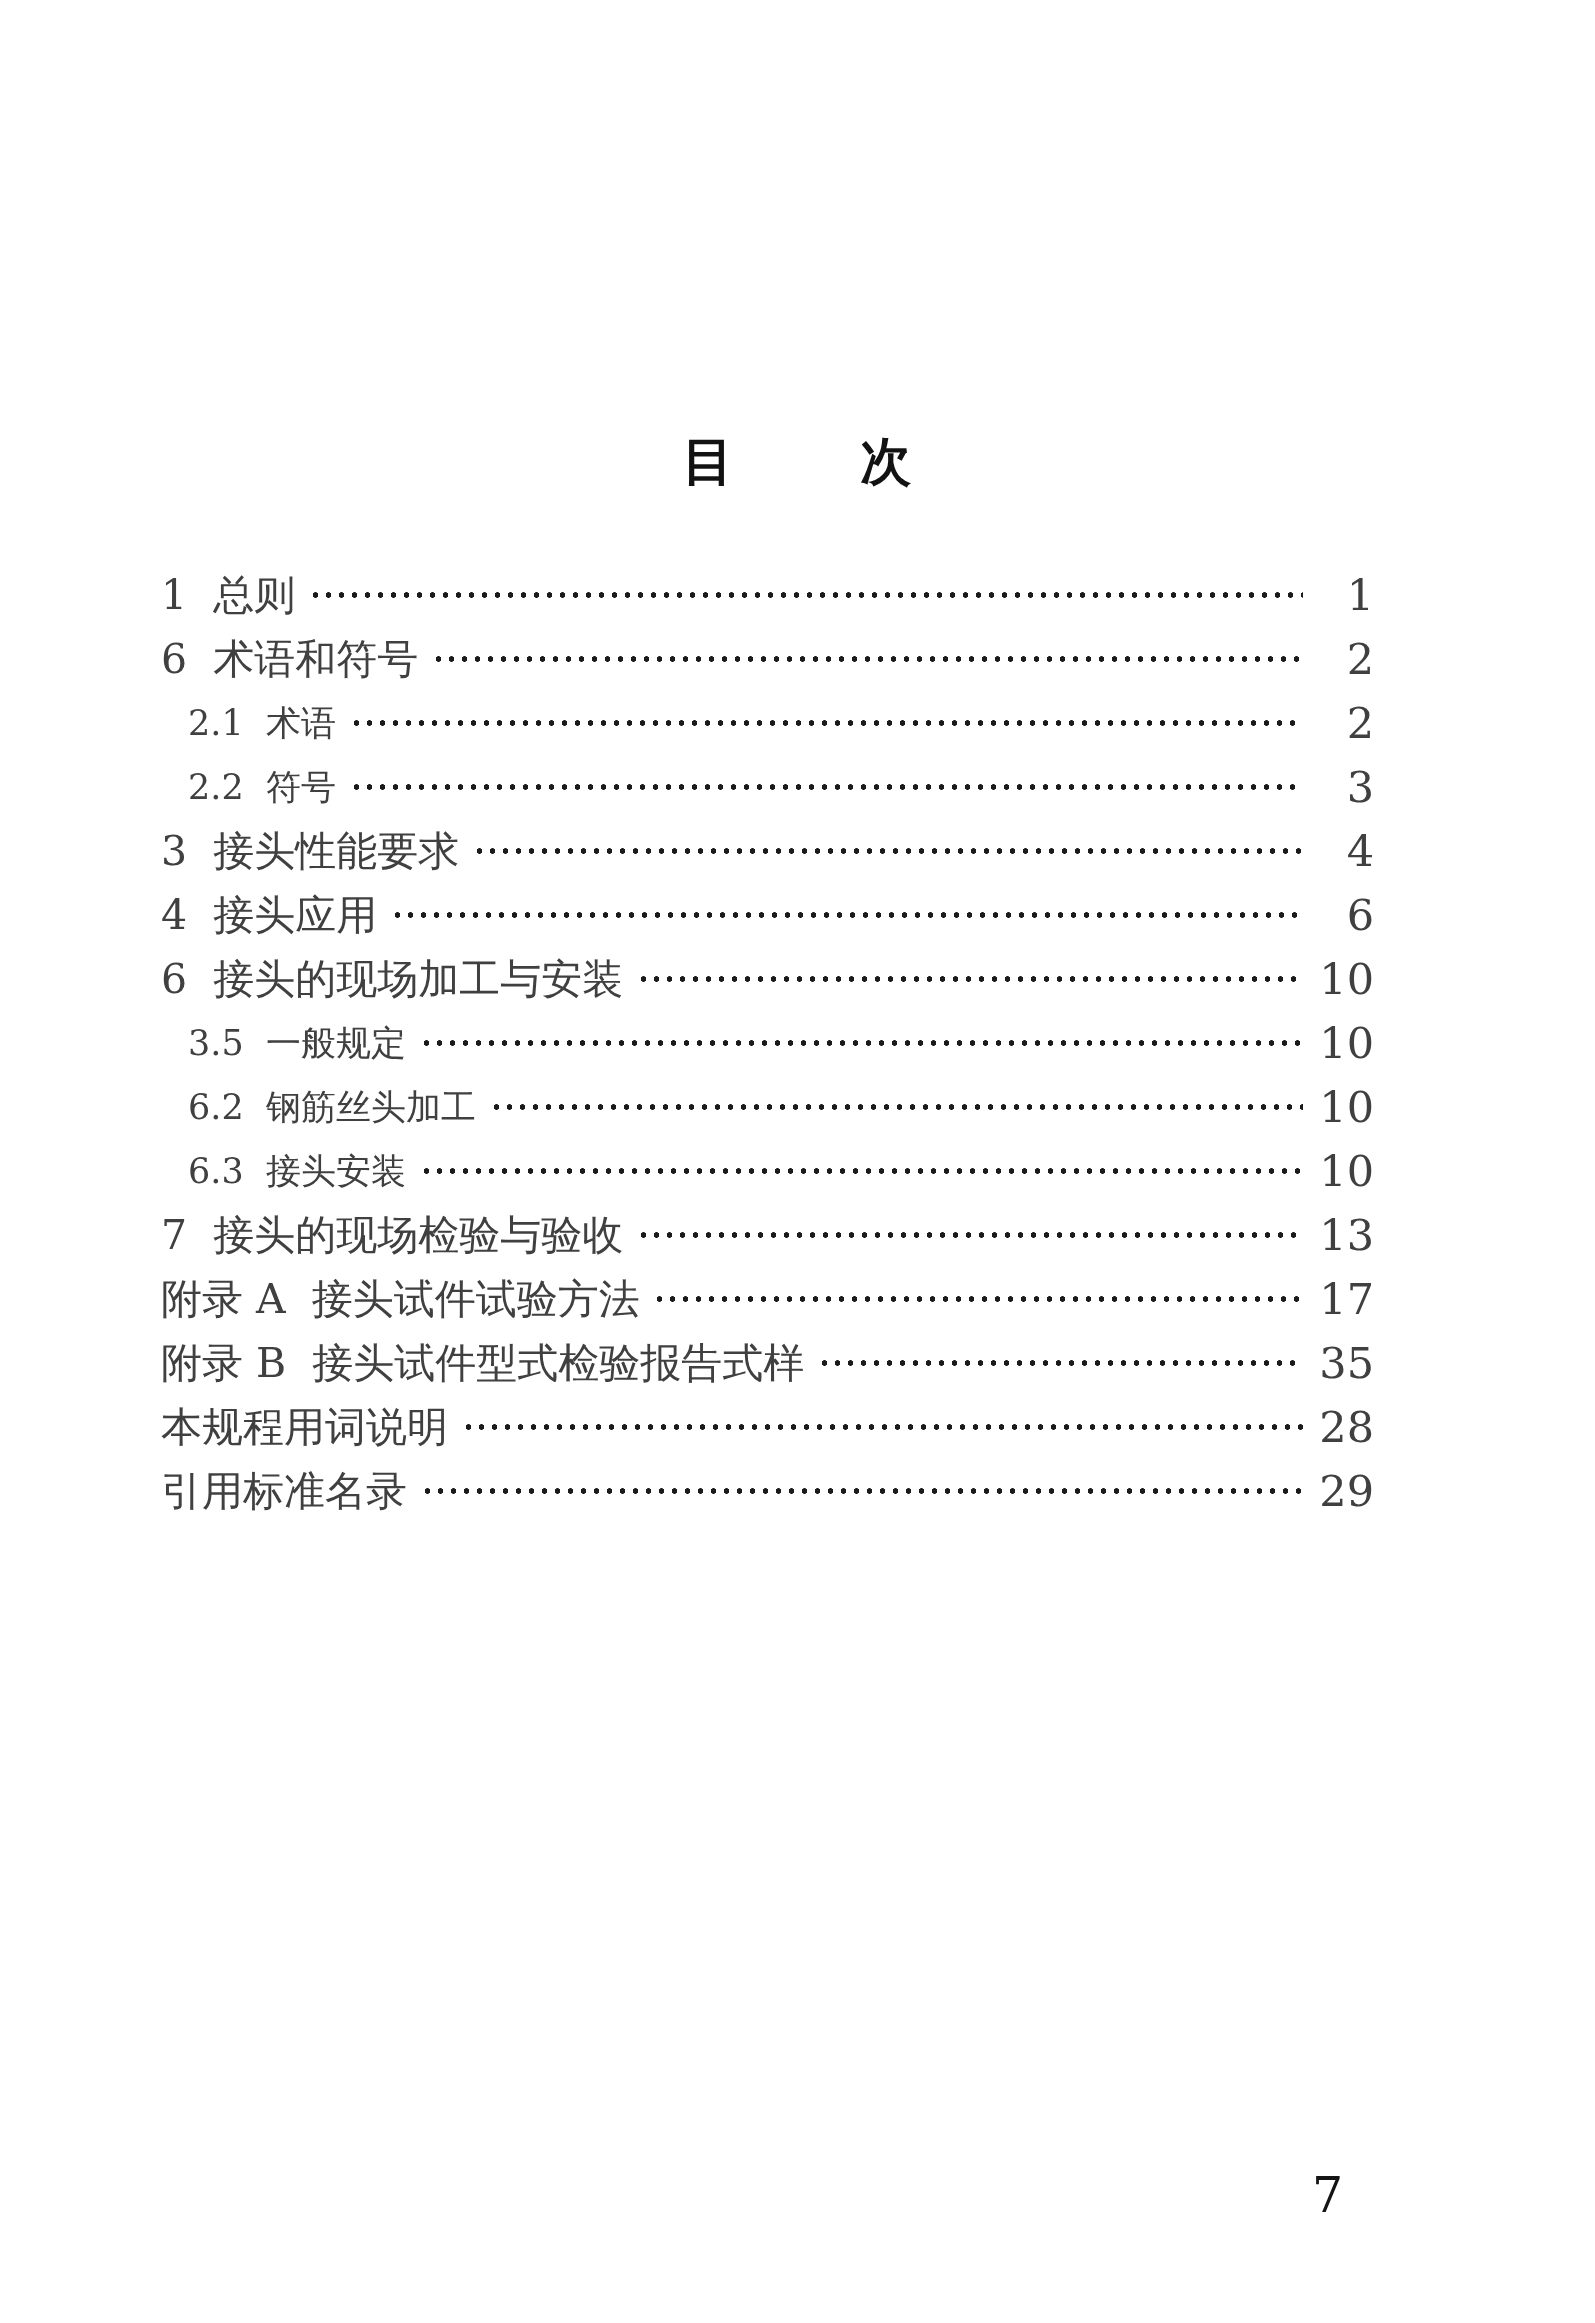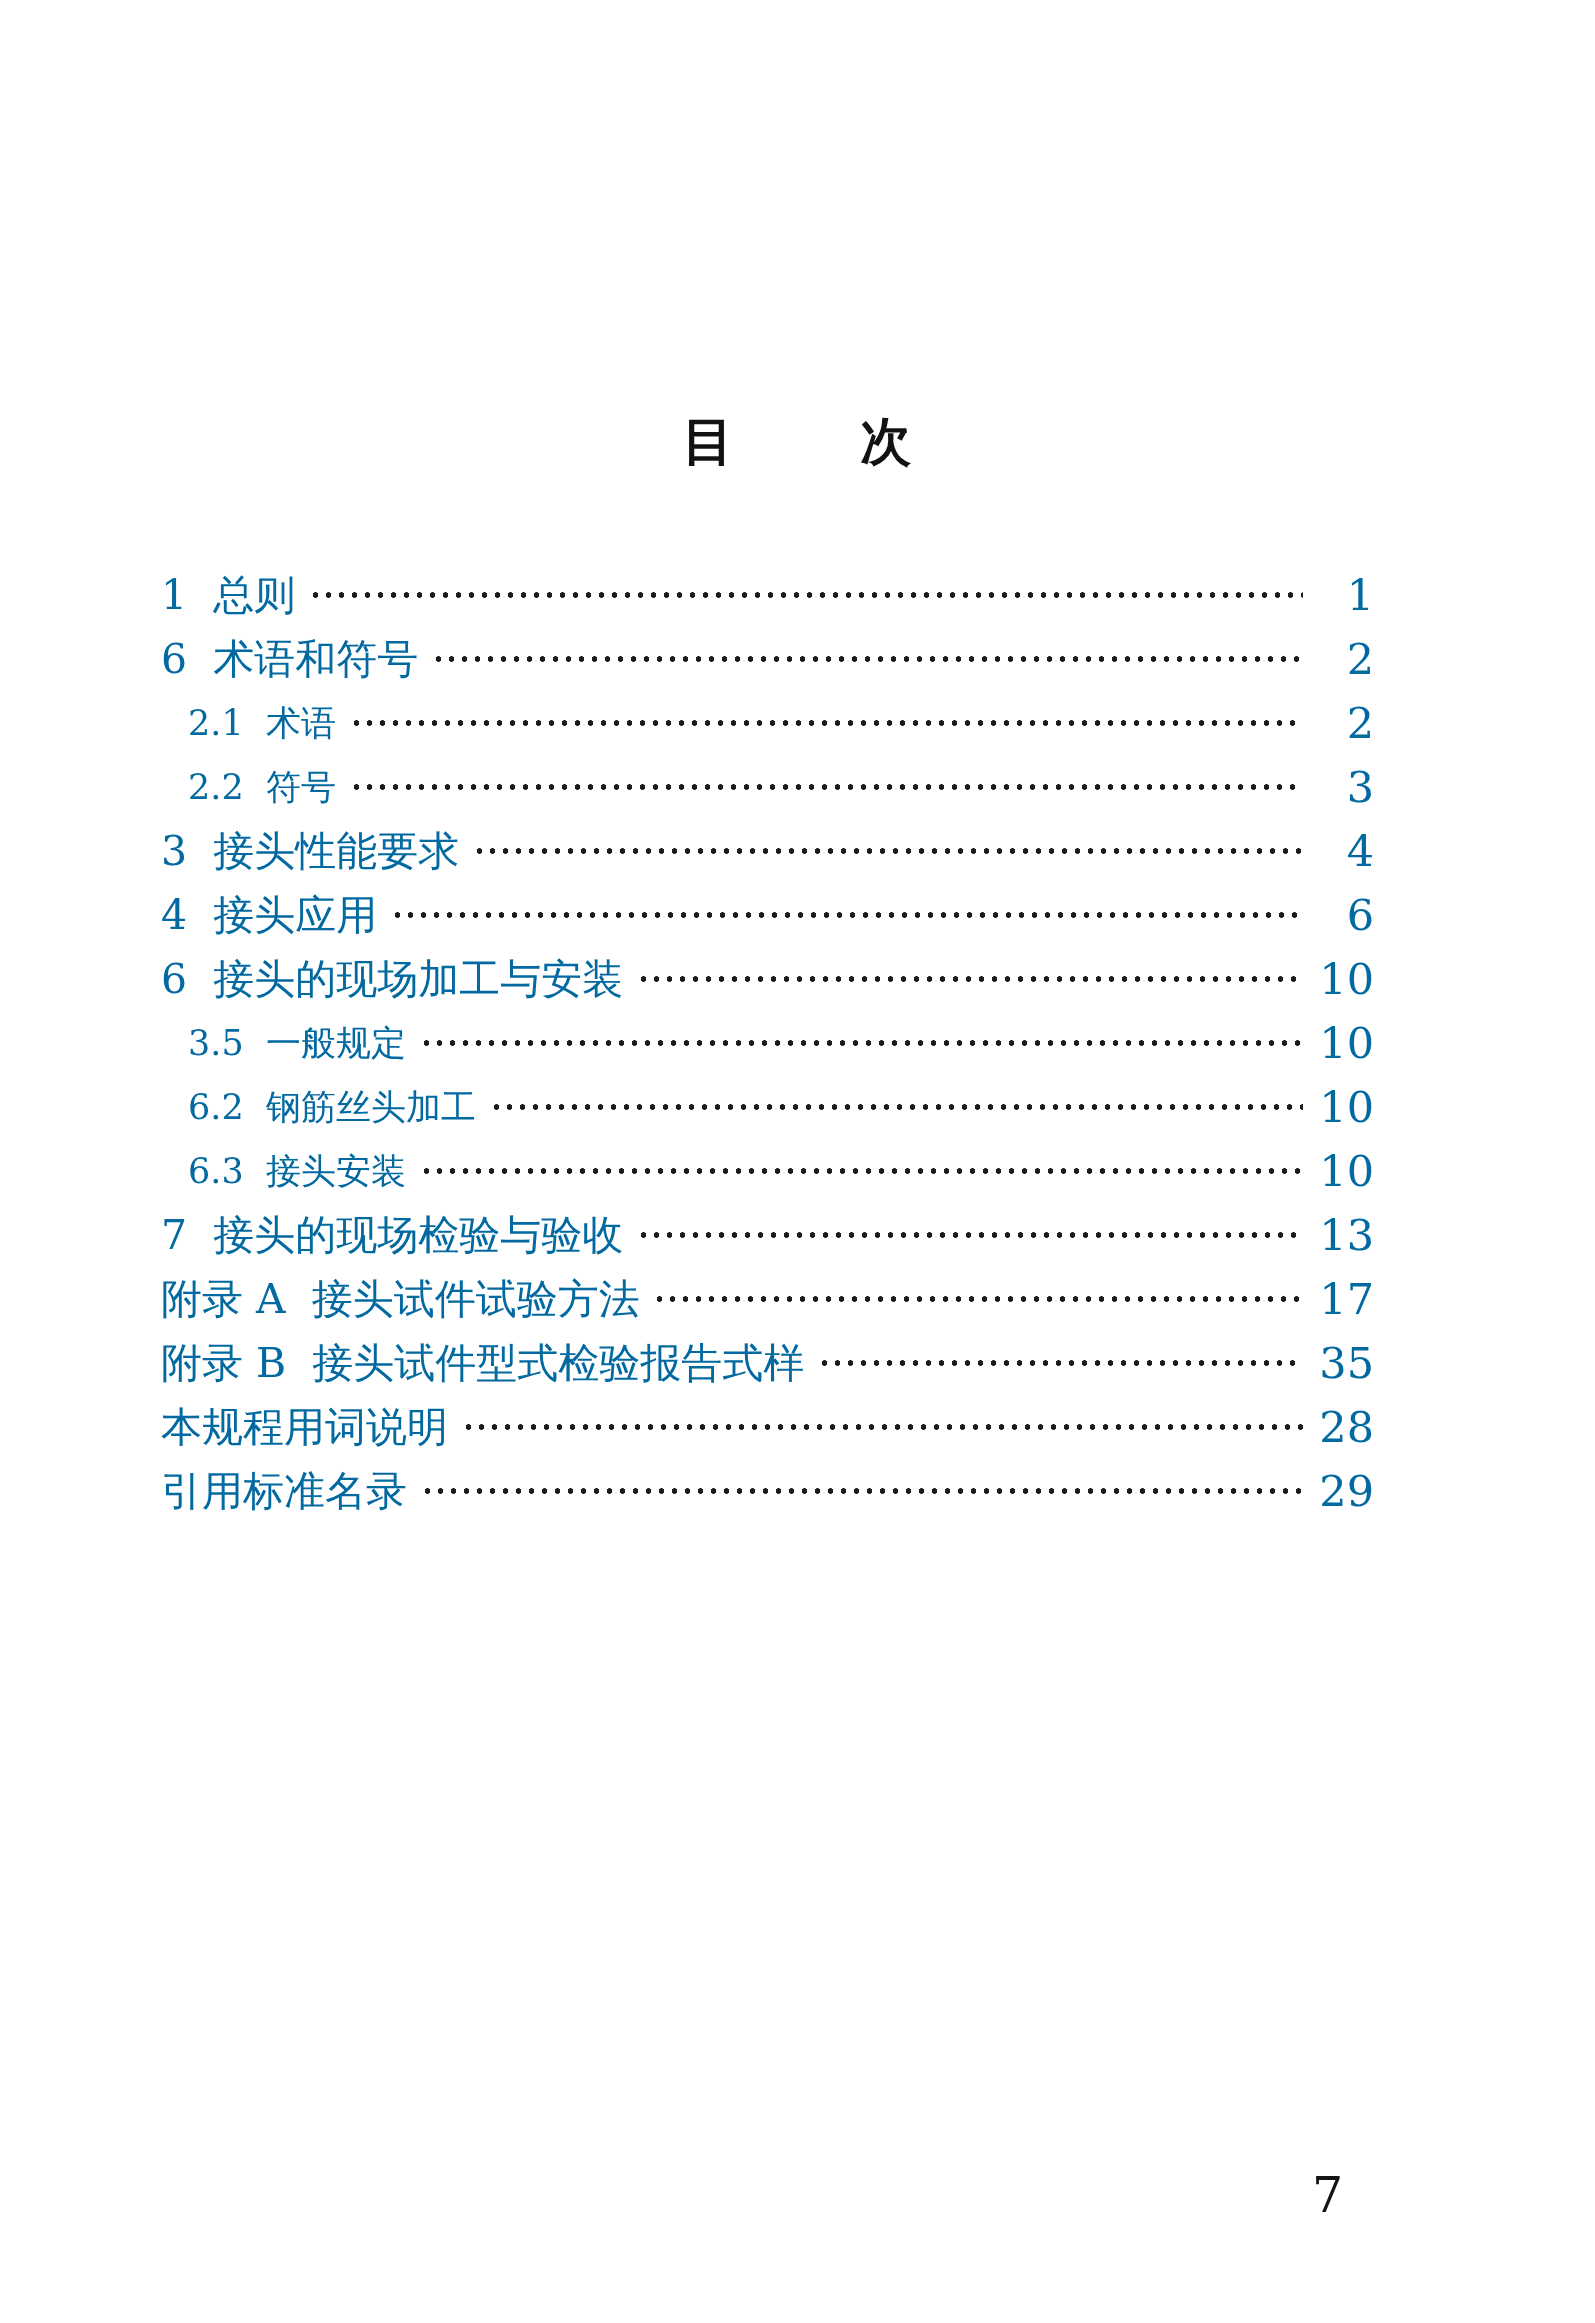--- a/index.html
+++ b/index.html
@@ -11,21 +11,21 @@
     position: relative;
     width: 1596px;
     height: 2323px;
     background: #ffffff;
     color: #141414;
     font-family: "DejaVu Serif", "Liberation Serif", serif;
     overflow: hidden;
   }
   .toc-title {
     position: absolute;
-    top: 408px;
+    top: 428px;
     left: 0;
     width: 100%;
     margin: 0;
     text-align: center;
     font-size: 51px;
     font-weight: 600;
     word-spacing: 105px;
     letter-spacing: 2px;
     color: #121212;
   }
@@ -34,21 +34,21 @@
     top: 563px;
     left: 161px;
     right: 222px;
   }
   .toc-row {
     display: flex;
     align-items: center;
     height: 64px;
     font-size: 41px;
     line-height: 1;
-    color: #0369a1;
+    color: #404040;
   }
   .toc-row.sub {
     padding-left: 27px;
     font-size: 35px;
   }
   .toc-label {
     white-space: pre;
     flex: 0 0 auto;
   }
   .leader {

